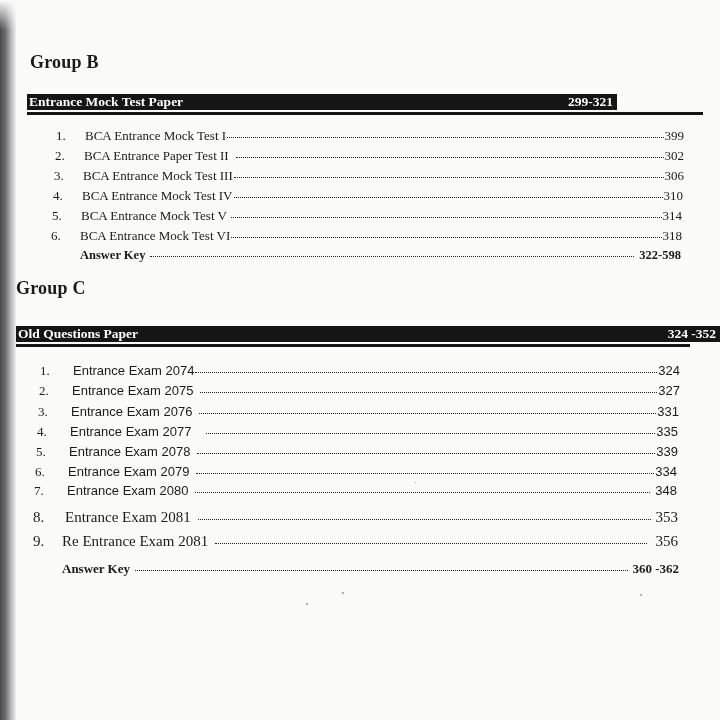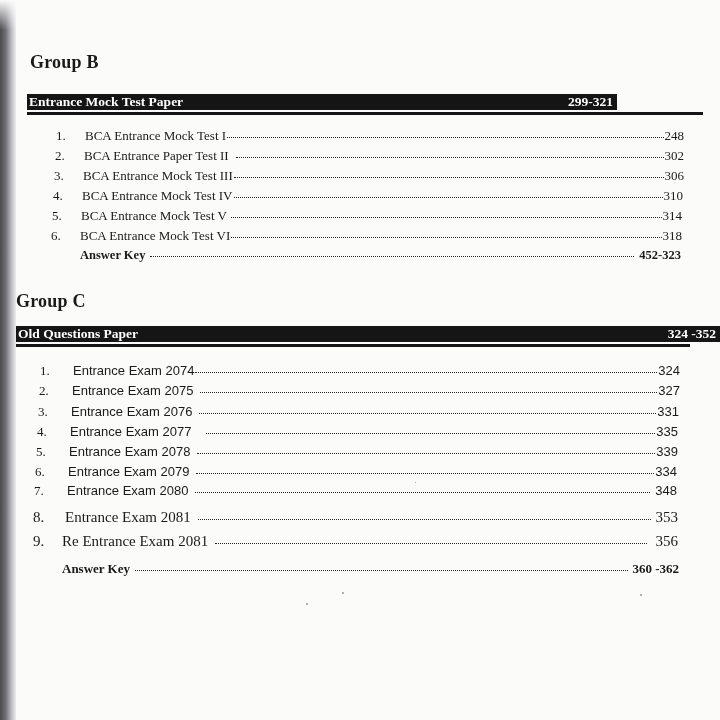--- a/index.html
+++ b/index.html
@@ -55,21 +55,21 @@
 <div class="bar" style="left:27px; top:94px; width:590px;">
   <span>Entrance Mock Test Paper</span>
   <span>299-321</span>
 </div>
 <div class="rule" style="left:27px; top:112px; width:676px;"></div>
 
 <div class="entry" style="left:56px; top:128px; width:628px; font-size:13px;">
   <span class="num" style="width:29px;">1.</span>
   <span class="title">BCA Entrance Mock Test I</span>
   <span class="leader"></span>
-  <span class="page">248</span>
+  <span class="page">399</span>
 </div>
 <div class="entry" style="left:55px; top:148px; width:629px; font-size:13px;">
   <span class="num" style="width:29px;">2.</span>
   <span class="title" style="margin-right:6px;">BCA Entrance Paper Test II</span>
   <span class="leader"></span>
   <span class="page">302</span>
 </div>
 <div class="entry" style="left:54px; top:168px; width:630px; font-size:13px;">
   <span class="num" style="width:29px;">3.</span>
   <span class="title">BCA Entrance Mock Test III</span>
@@ -90,24 +90,24 @@
 </div>
 <div class="entry" style="left:51px; top:228px; width:631px; font-size:13px;">
   <span class="num" style="width:29px;">6.</span>
   <span class="title">BCA Entrance Mock Test VI</span>
   <span class="leader"></span>
   <span class="page">318</span>
 </div>
 <div class="entry bold" style="left:80px; top:248px; width:601px; font-size:12.5px;">
   <span class="title" style="margin-right:4px;">Answer Key</span>
   <span class="leader"></span>
-  <span class="page" style="margin-left:4px;">452-323</span>
+  <span class="page" style="margin-left:4px;">322-598</span>
 </div>
 
-<div class="group-title" style="left:16px; top:291px;">Group C</div>
+<div class="group-title" style="left:16px; top:278px;">Group C</div>
 
 <div class="bar" style="left:16px; top:326px; width:704px;">
   <span>Old Questions Paper</span>
   <span>324 -352</span>
 </div>
 <div class="rule" style="left:16px; top:344px; width:674px;"></div>
 
 <div class="entry" style="left:40px; top:363px; width:640px; font-size:13px; font-family:'Liberation Sans', sans-serif;">
   <span class="num" style="width:33px; font-family:'Liberation Serif', serif;">1.</span>
   <span class="title">Entrance Exam 2074</span>

